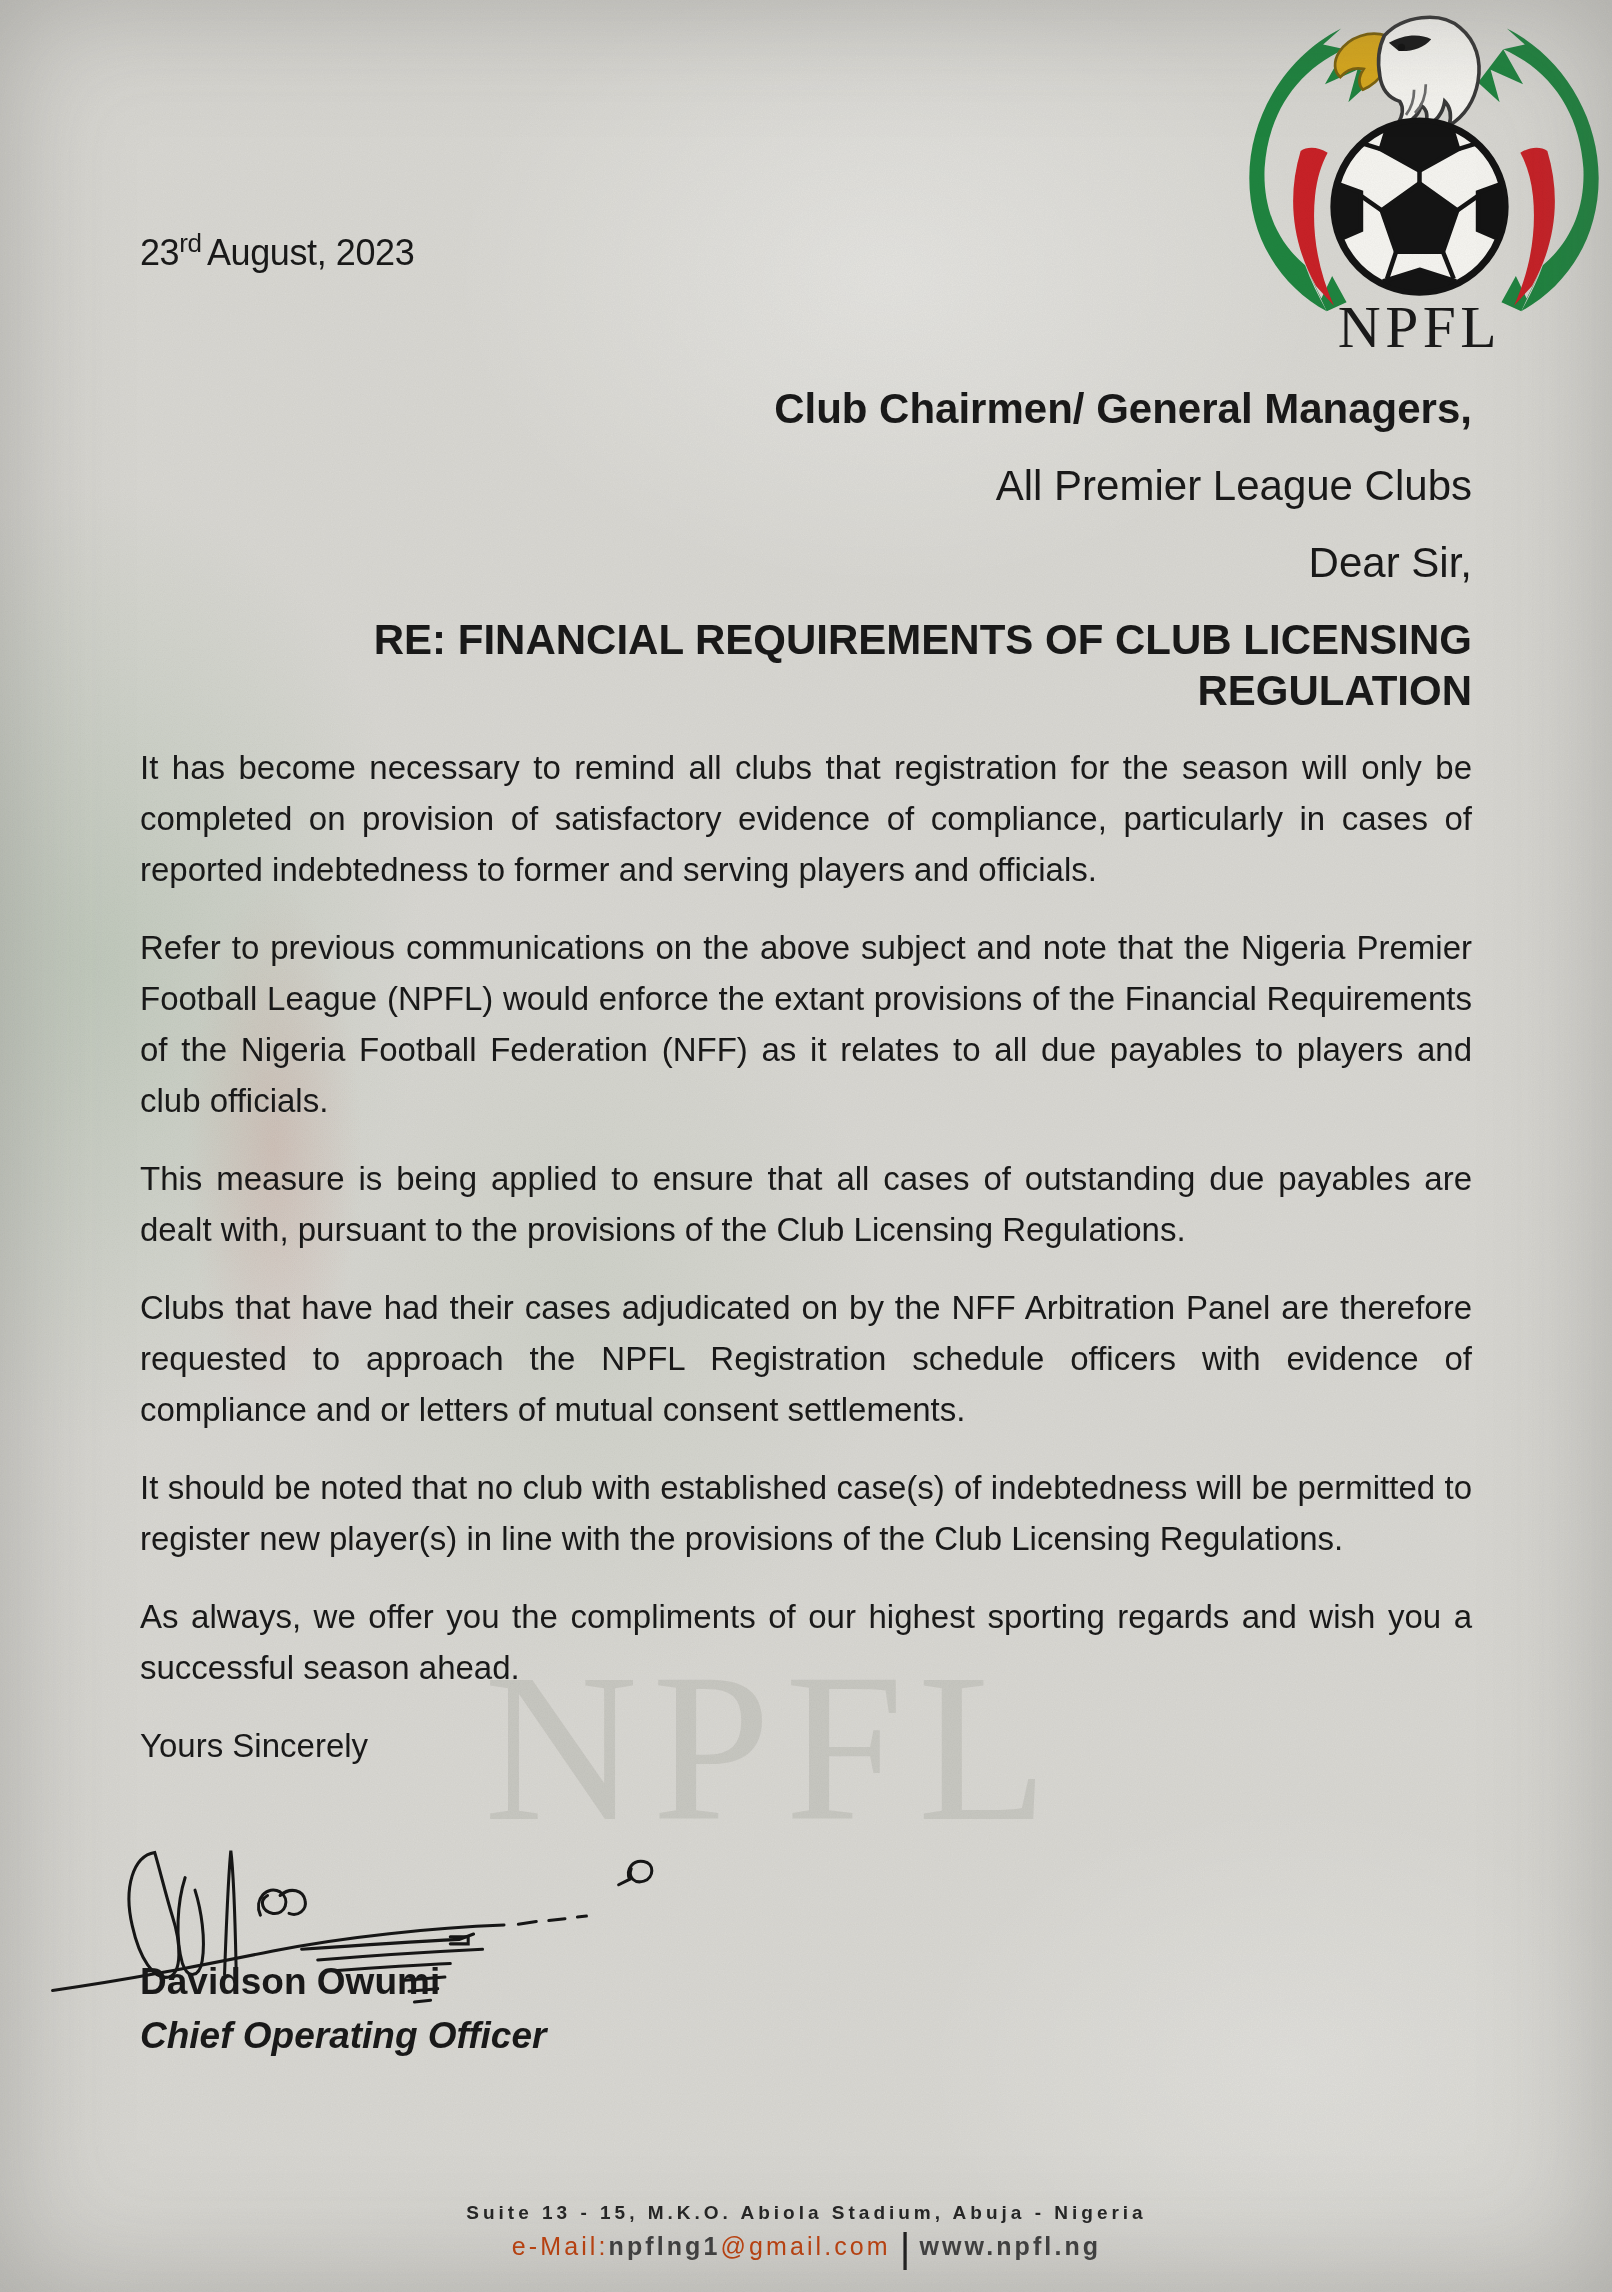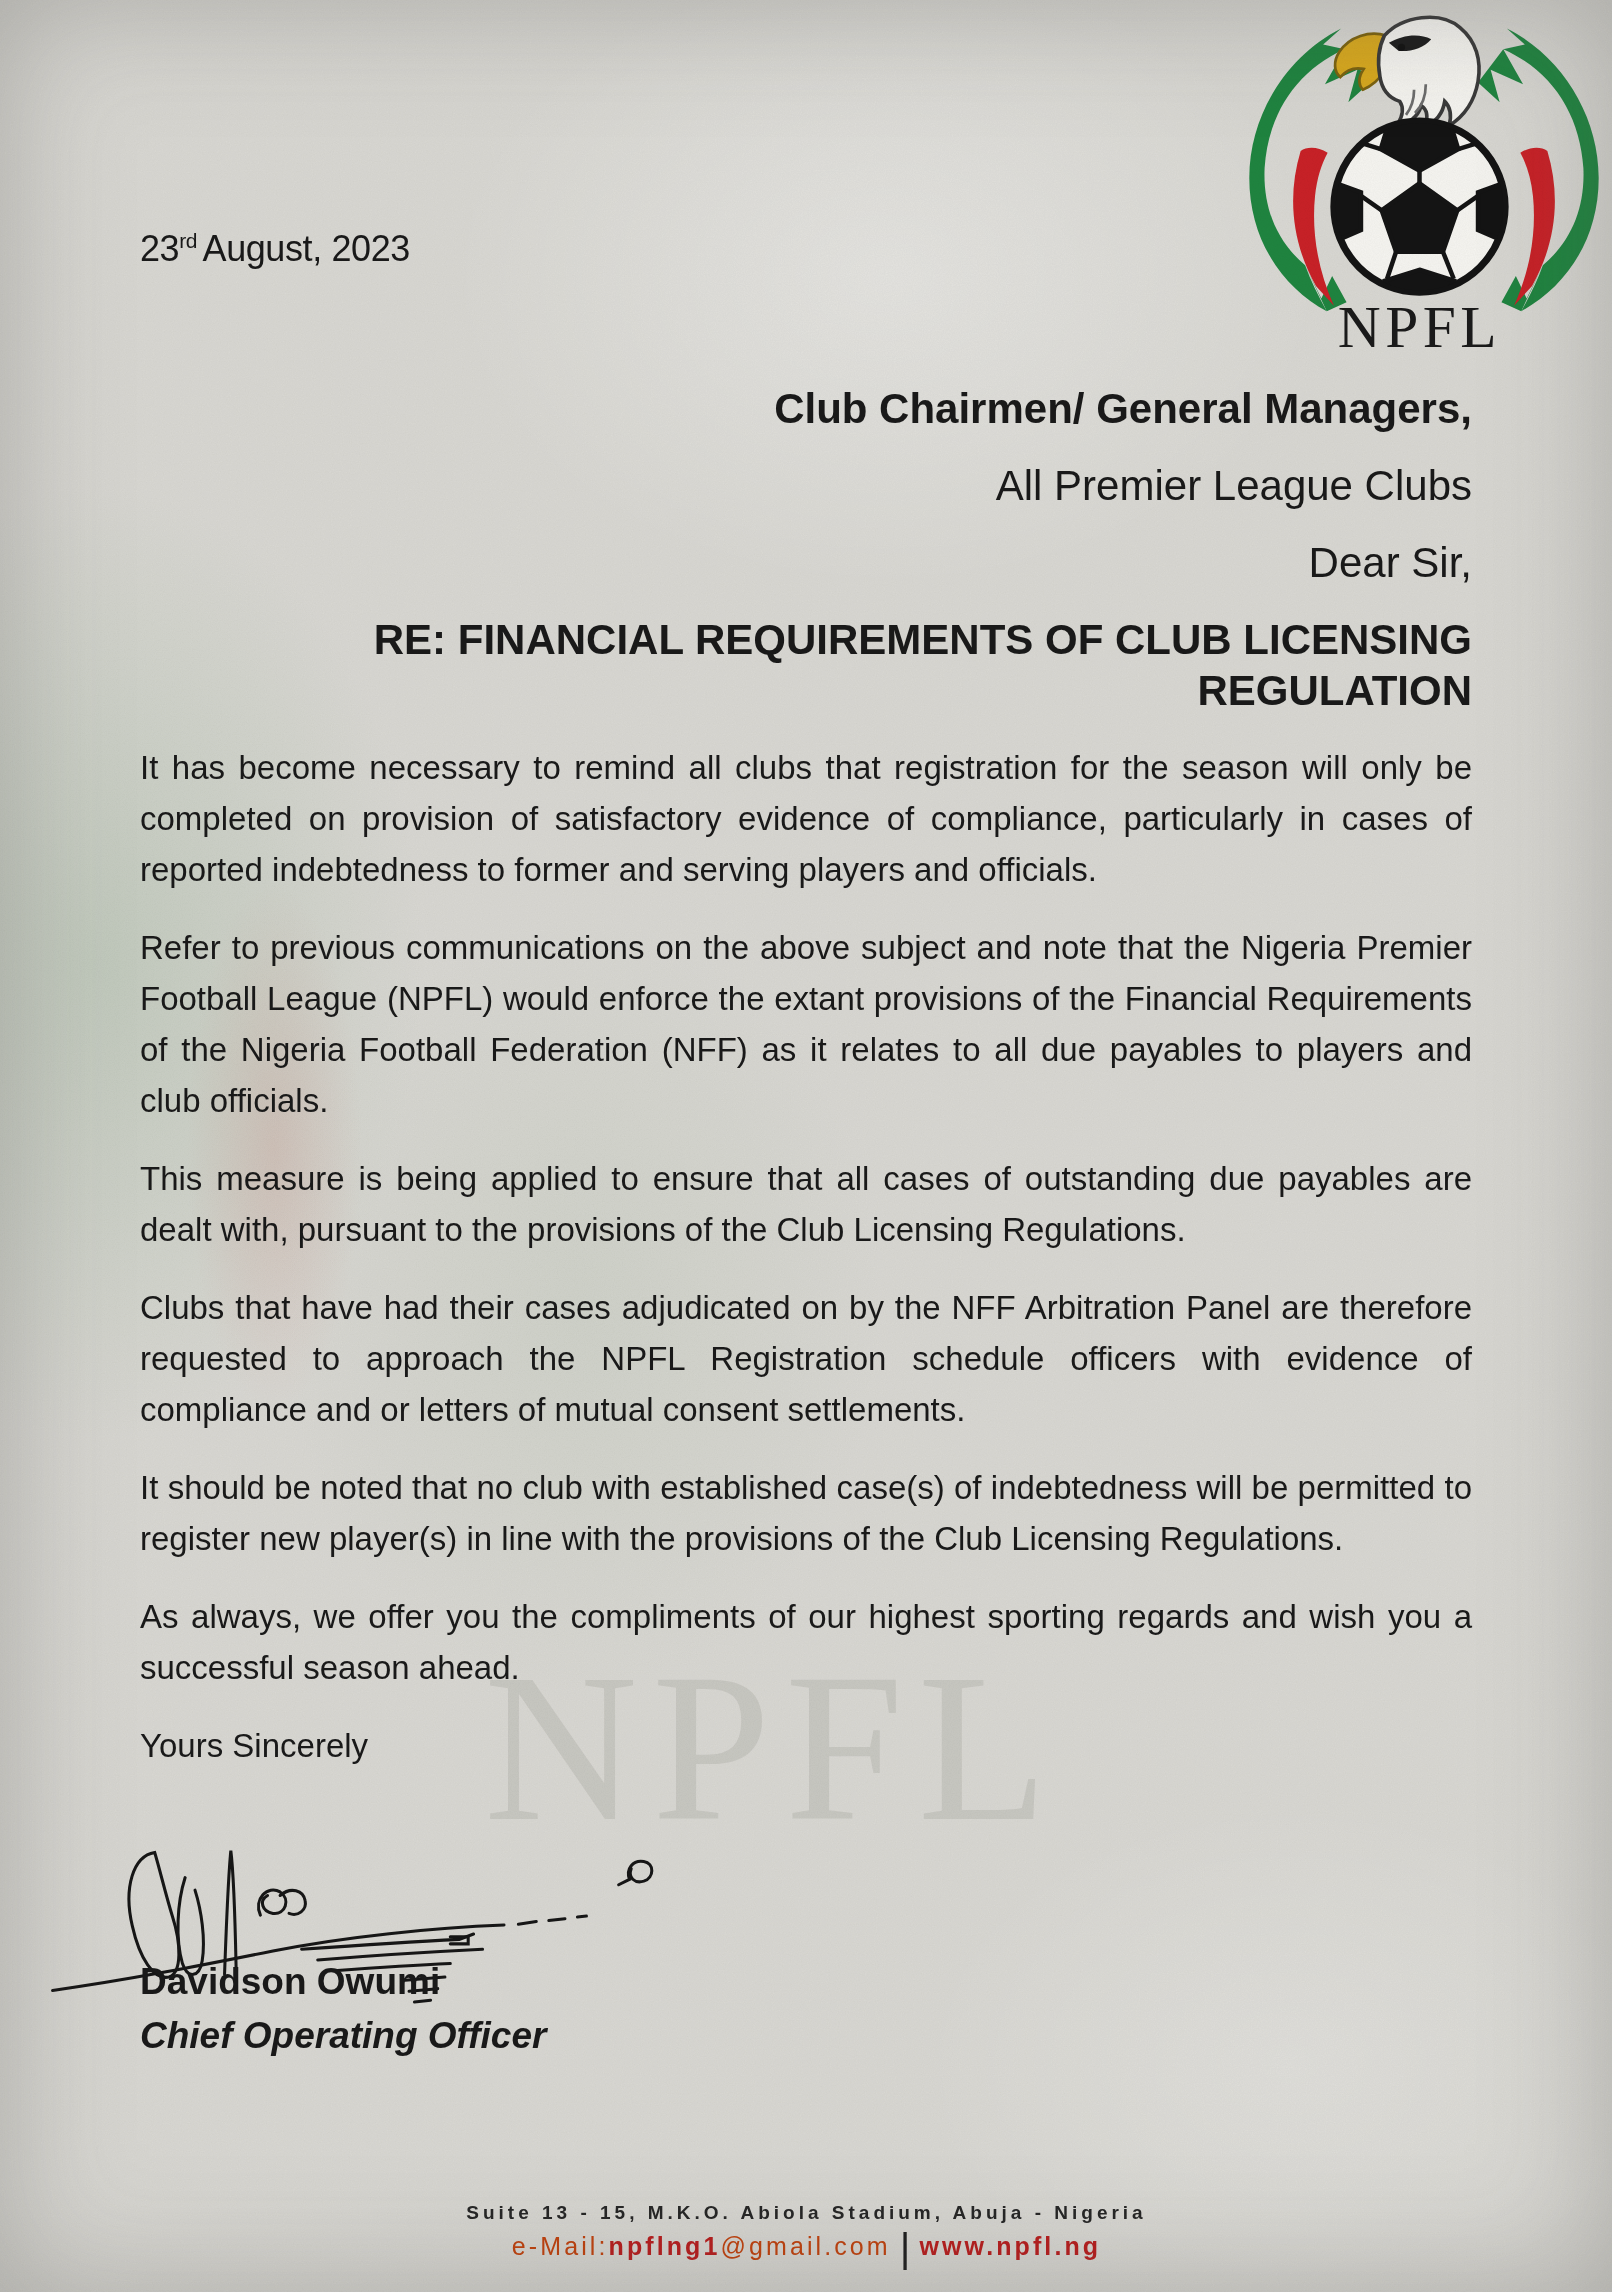--- a/index.html
+++ b/index.html
@@ -31,21 +31,21 @@
     color:rgba(58,58,52,.10);
     pointer-events:none;user-select:none;
   }
 
   .logo{position:absolute;left:1234px;top:5.4px;width:380px;height:353px;}
 
   .date{
     position:absolute;left:140px;top:228px;
     font-size:36px;letter-spacing:-0.4px;
   }
-  .date sup{font-size:21px;vertical-align:super;margin-right:5.4px;}
+  .date sup{font-size:26px;vertical-align:super;margin-right:5.4px;}
 
   .content{
     position:absolute;left:140px;top:383px;width:1332px;
   }
   .hline{font-size:42px;line-height:51px;margin:0 0 26px 0;text-align:right;}
   .bold{font-weight:bold;}
   .para{
     font-size:33px;line-height:51px;margin:0 0 27px 0;
     text-align:justify;
   }
@@ -65,21 +65,21 @@
     position:absolute;left:0;right:0;top:2196px;
     text-align:center;color:#262626;
   }
   .footer .line1{
     font-size:19px;font-weight:bold;letter-spacing:4px;line-height:34px;
   }
   .footer .line2{
     font-size:25px;letter-spacing:3.1px;line-height:32px;
   }
   .footer .lt{font-weight:400;color:#c2410c;}
-  .footer .hv{font-weight:bold;color:#b91c1c;text-align:right;}
+  .footer .hv{font-weight:bold;color:#404040;text-align:right;}
   .footer .vbar{
     display:inline-block;font-size:41px;font-weight:400;
     vertical-align:-7.2px;margin:0 9px;color:#1d1d1d;letter-spacing:0;
   }
 </style>
 </head>
 <body>
 
 <div class="page">
 

